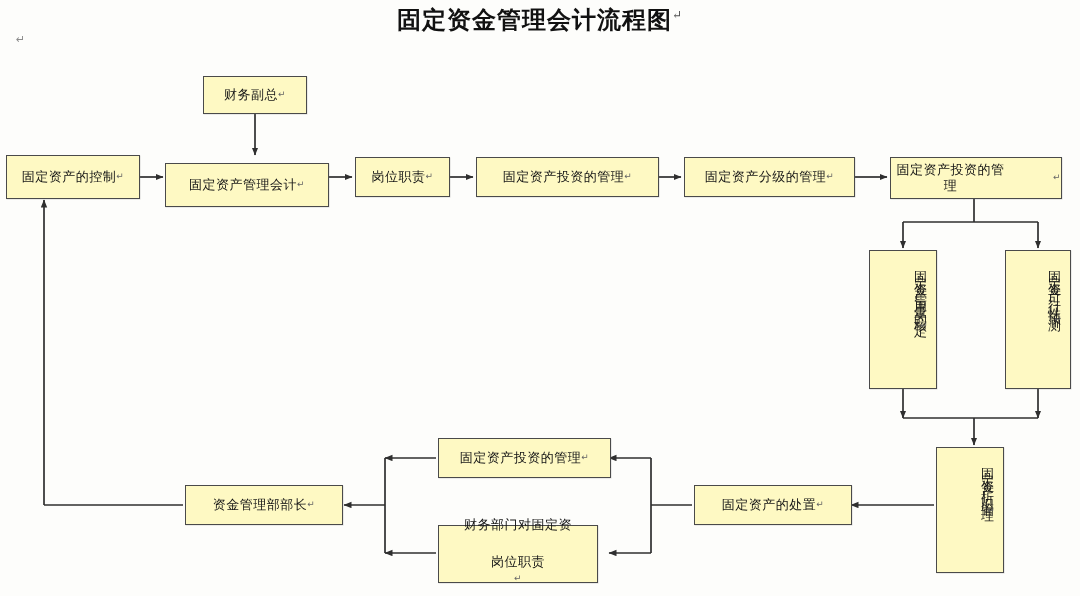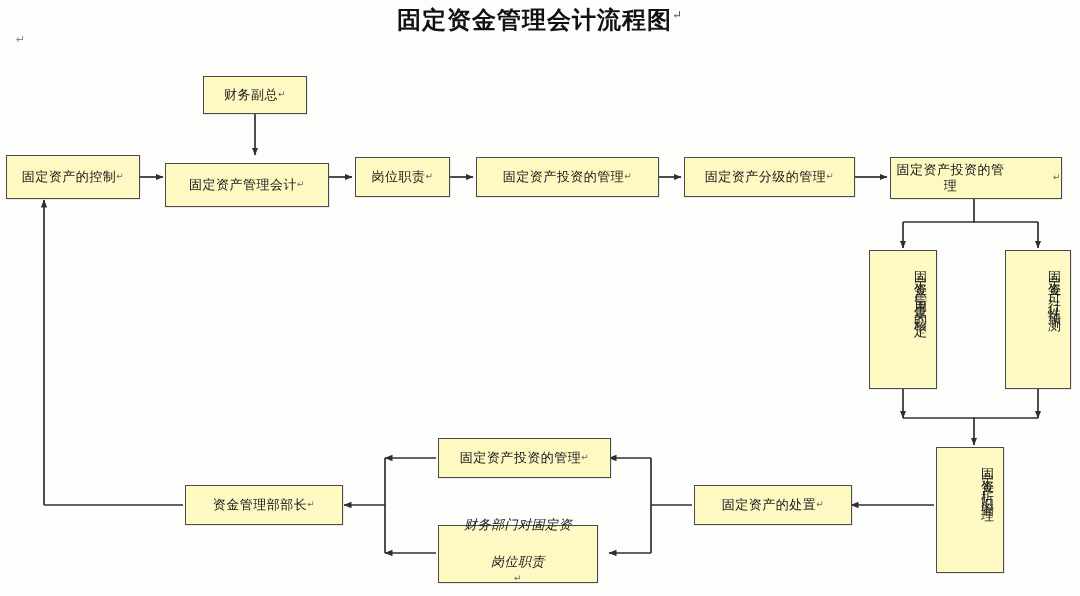--- a/index.html
+++ b/index.html
@@ -42,21 +42,21 @@
     font-size:13px;
     line-height:1.25;
     text-align:center;
     color:#161616;
     letter-spacing:0.5px;
     box-shadow:0.5px 0.5px 0 rgba(120,120,120,0.28);
   }
   .node .lbl{display:block;}
   .node .mark{font-size:9px;color:#666;vertical-align:super;}
 
-  .node.two-line{font-size:13px;line-height:1.45;font-style:italic;}
+  .node.two-line{font-size:13px;line-height:1.45;}
 
   
   .node.vert{
     writing-mode:vertical-rl;
     text-orientation:upright;
     letter-spacing:6px;
     font-size:13px;
     padding:9px 4px;
     line-height:1.9;
     justify-content:flex-start;

